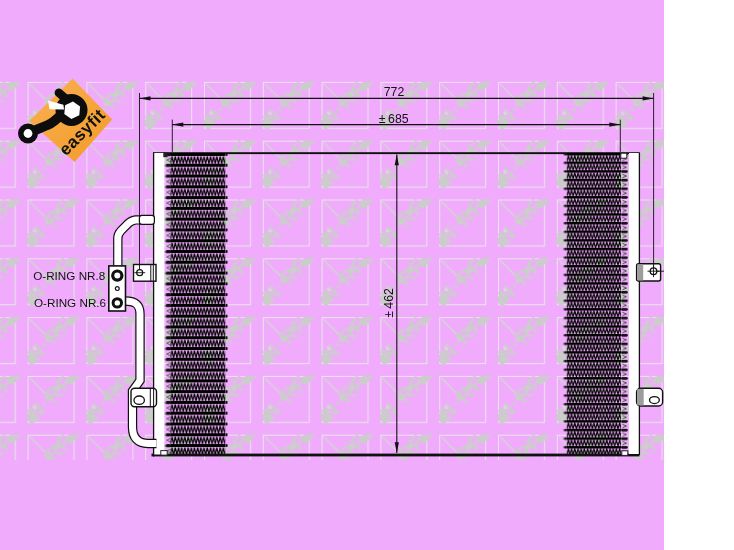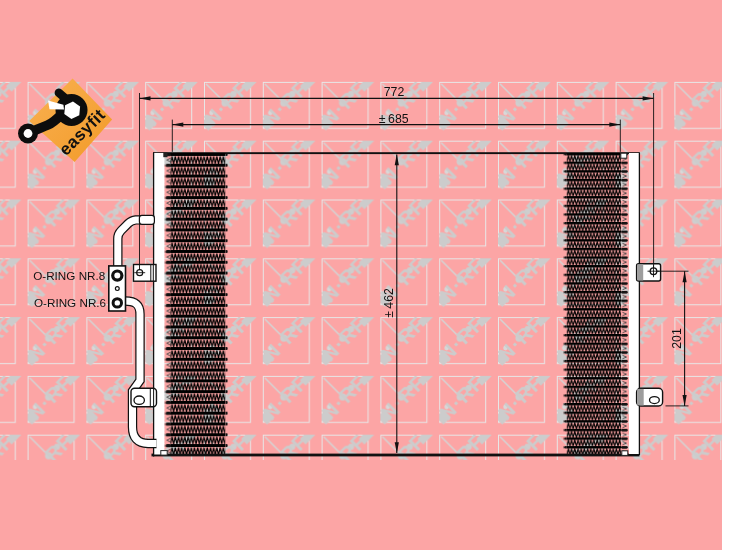--- a/index.html
+++ b/index.html
@@ -1,16 +1,16 @@
 <!DOCTYPE html>
 <html><head>
 <meta charset="utf-8">
 <style>
   html,body{margin:0;padding:0;background:#ffffff;}
-  #stage{position:relative;width:722px;height:550px;background:#fca5a5;overflow:hidden;
+  #stage{position:relative;width:664px;height:550px;background:#f0abfc;overflow:hidden;
          font-family:"Liberation Sans", sans-serif;}
   svg{display:block;}
 </style>
 </head>
 <body>
 <div id="stage">
 <svg width="734" height="550" viewBox="0 0 734 550">
 <defs>
 
   <pattern id="wm" x="27.6" y="81.9" width="58.8" height="58.8" patternUnits="userSpaceOnUse">

